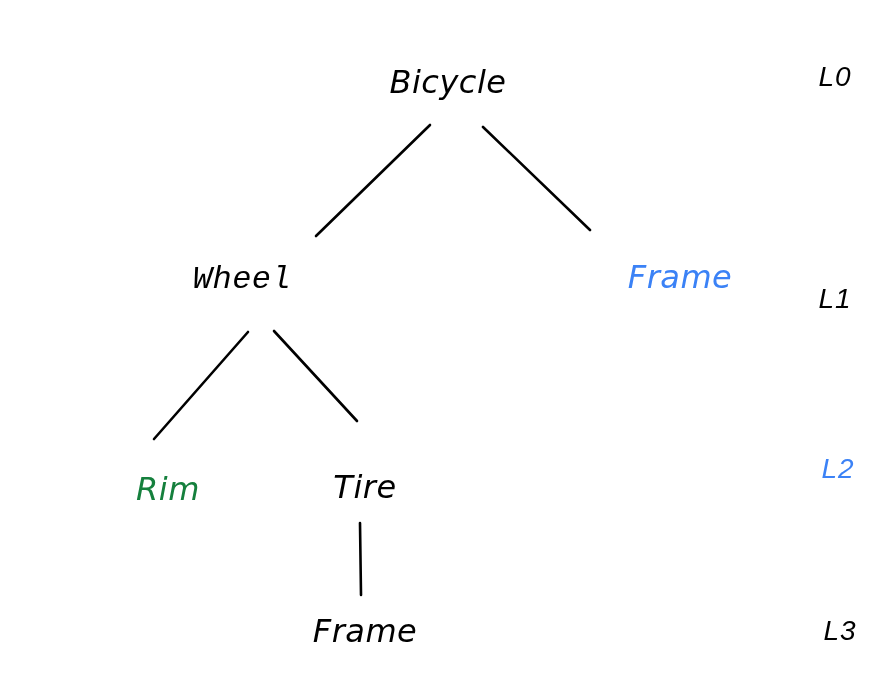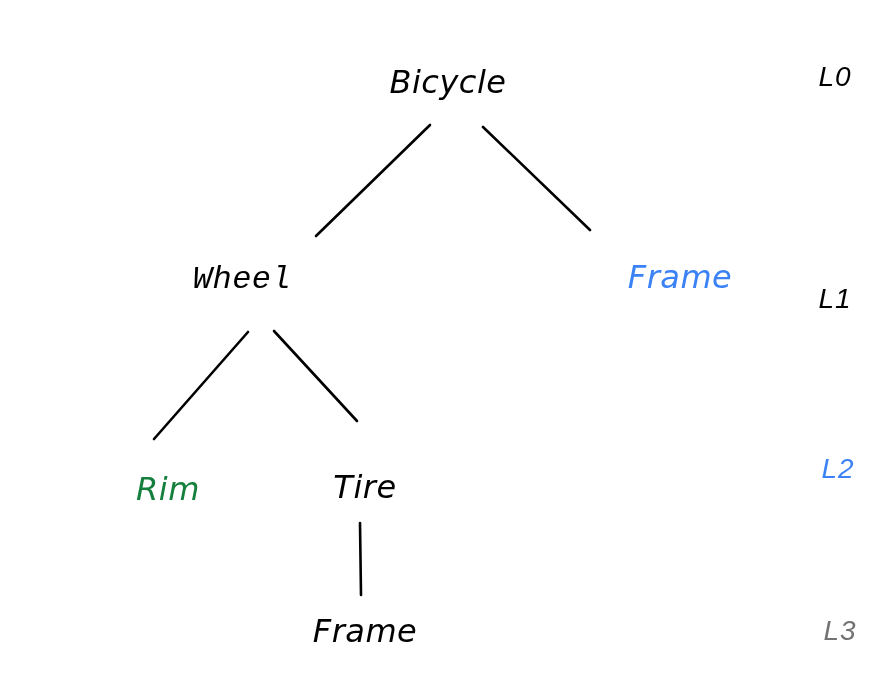--- a/index.html
+++ b/index.html
@@ -70,16 +70,16 @@
       <div class="node-label" style="left: 640px; top: 277px; color: #3b82f6;">Frame</div>
       <div class="node-label" style="left: 128px; top: 489px; color: #15803d;">Rim</div>
       <div class="node-label" style="left: 325px; top: 487px; color: rgb(0, 0, 0);">Tire</div>
       <div class="node-label" style="left: 325px; top: 631px; color: rgb(0, 0, 0);">Frame</div>
     </div>
 
   <div id="level-layer">
       <div class="level-label" style="left: 795px; top: 77px; color: rgb(0, 0, 0);">L0</div>
       <div class="level-label" style="left: 795px; top: 299px; color: rgb(0, 0, 0);">L1</div>
       <div class="level-label" style="left: 798px; top: 469px; color: #3b82f6;">L2</div>
-      <div class="level-label" style="left: 800px; top: 631px; color: #737373;">L3</div>
+      <div class="level-label" style="left: 800px; top: 631px; color: #000000;">L3</div>
     </div>
 
 </div>
 
 </body></html>

